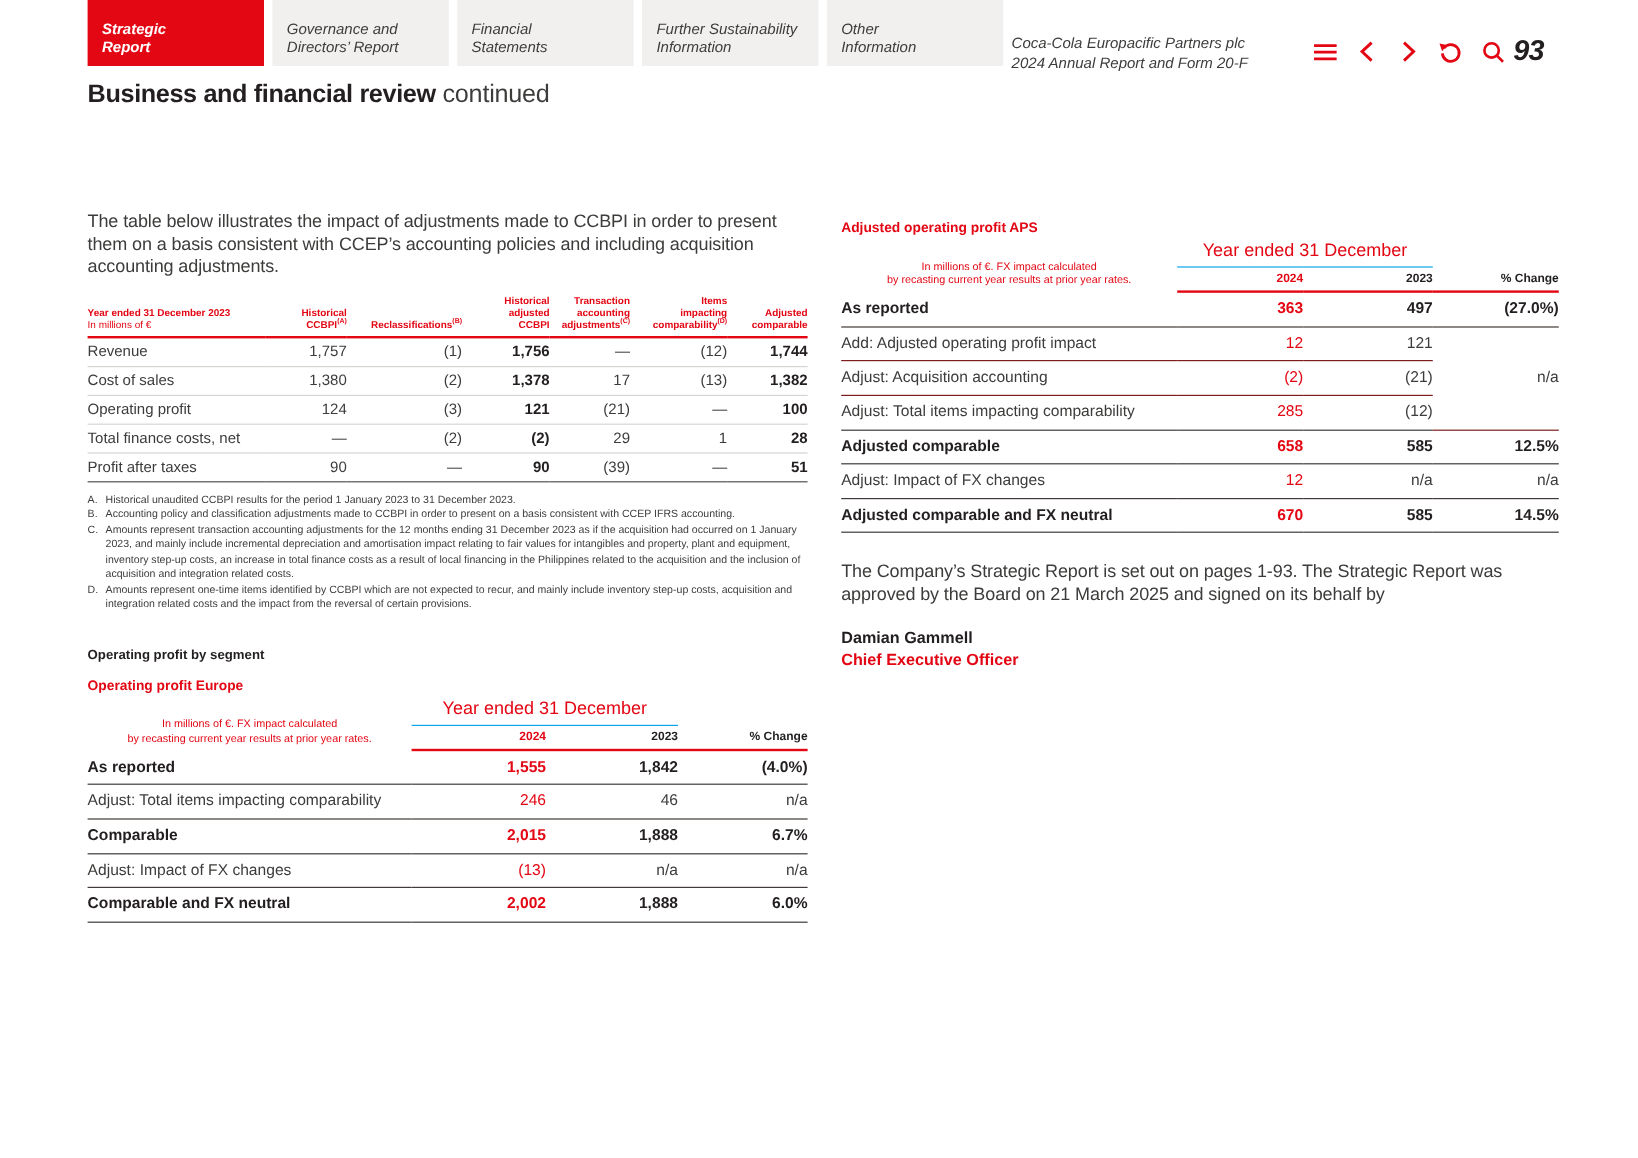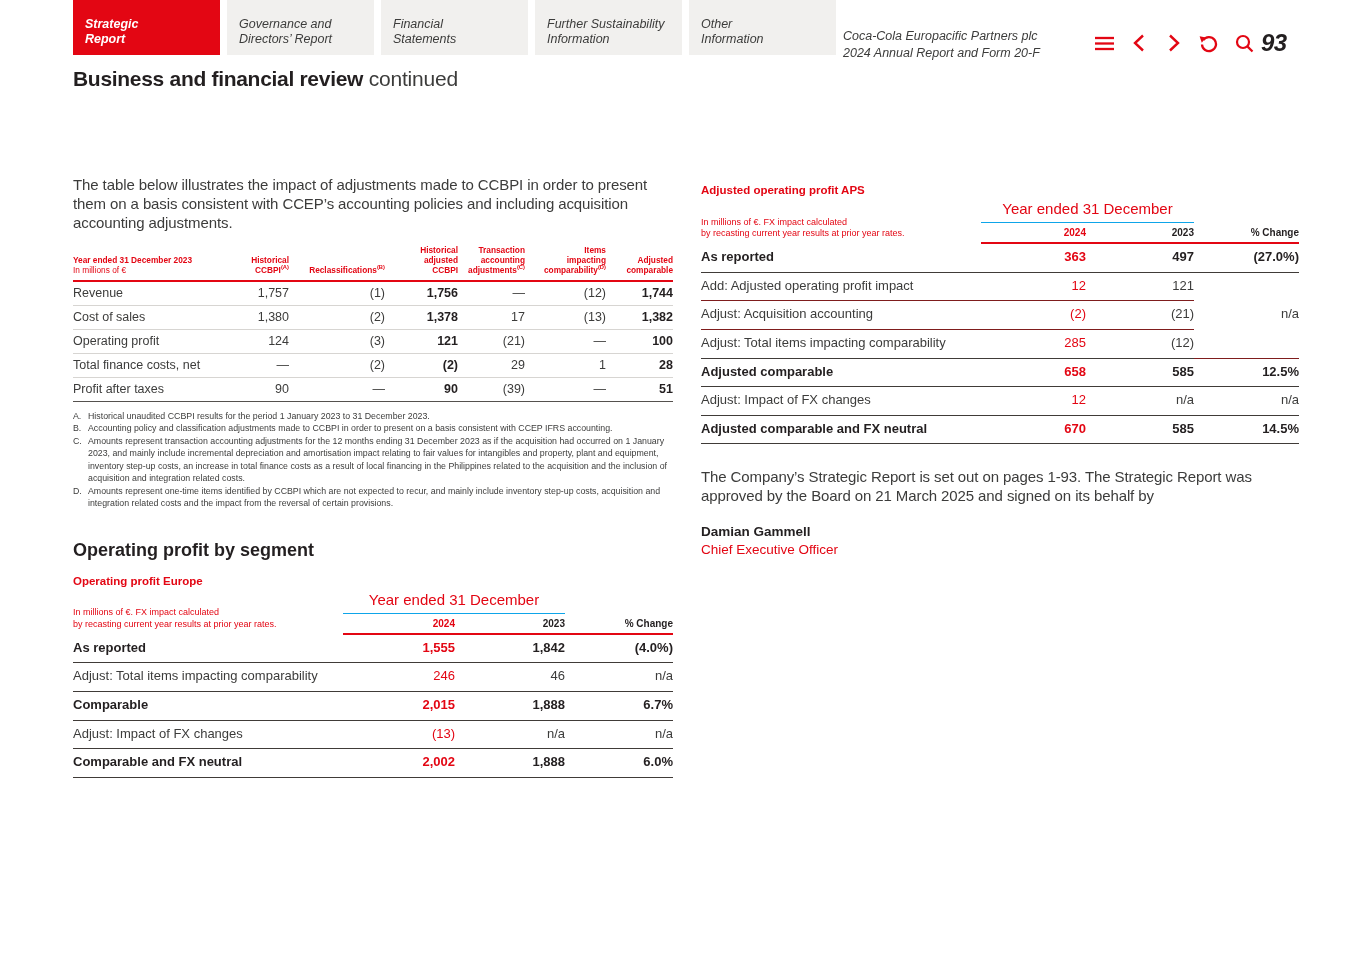--- a/index.html
+++ b/index.html
@@ -44,47 +44,47 @@
               color:#3c3c3b; }
   .ccbpi td.lbl { text-align:left; padding-left:0; }
   .ccbpi td.b { font-weight:bold; color:#231f20; }
   .ccbpi tr:last-child td { border-bottom:1.5px solid #55514e; }
 
   
   .footnotes { margin-top:8px; font-size:8.8px; line-height:1.42; color:#3c3c3b; }
   .fn { display:grid; grid-template-columns:15px 1fr; }
 
   
-  .seg-head { margin-top:30px; font-size:18px; font-weight:bold; color:#231f20; }
+  .seg-head { margin-top:30px; font-size:11px; font-weight:bold; color:#231f20; }
   .red-head { margin-top:14px; font-size:11.5px; font-weight:bold; color:#e30613; }
   .col-right .red-head { margin-top:8px; }
 
   
   .sum { margin-top:4px; font-size:13px; }
   .sum td, .sum th { text-align:right; vertical-align:bottom; }
-  .sum .meta { font-size:9px; line-height:1.3; color:#e30613; text-align:left;
+  .sum .meta { font-size:9px; line-height:1.3; color:#e30613; text-align:center;
                vertical-align:bottom; padding:0 0 3px 0; font-weight:normal; }
   .sum .yearspan { font-size:15px; color:#e30613; text-align:center; font-weight:normal;
                    padding-bottom:5px; border-bottom:1px solid #0ea5e9; }
   .sum thead th.c { font-size:10px; font-weight:bold; color:#231f20; padding:4px 0 4px 6px;
                     border-bottom:2px solid #e30613; }
   .sum thead th.c.v24 { color:#e30613;text-align:right; }
   .sum tbody td { padding:5px 0 6px 6px; border-bottom:1.6px solid #403b38;
                   color:#3c3c3b; line-height:1.28; }
   .sum tbody td.lbl { text-align:left; padding-left:0; }
   .sum tbody td.v24 { color:#e30613; }
   .sum tbody tr.total td { font-weight:bold; color:#231f20; }
   .sum tbody tr.total td.v24 { color:#e30613; }
   .sum tbody tr.light td { border-bottom:1px solid #7f1d1d; }
   .sum td.na { vertical-align:middle; text-align:right; border-bottom:1.6px solid #403b38; }
 
   
   .closing { margin-top:24px; }
   .sig-name { margin-top:18px; font-size:13.5px; font-weight:bold; color:#231f20; }
-  .sig-title { margin-top:3px; font-size:13.5px; font-weight:normal; color:#e30613; }
+  .sig-title { margin-top:3px; font-size:13.5px; font-weight:bold; color:#e30613; }
 </style>
 </head>
 <body>
 
 <div class="topbar">
   <div class="tabs">
     <div class="tab active">
       <div>Strategic</div>
       <div>Report</div>
     </div>

